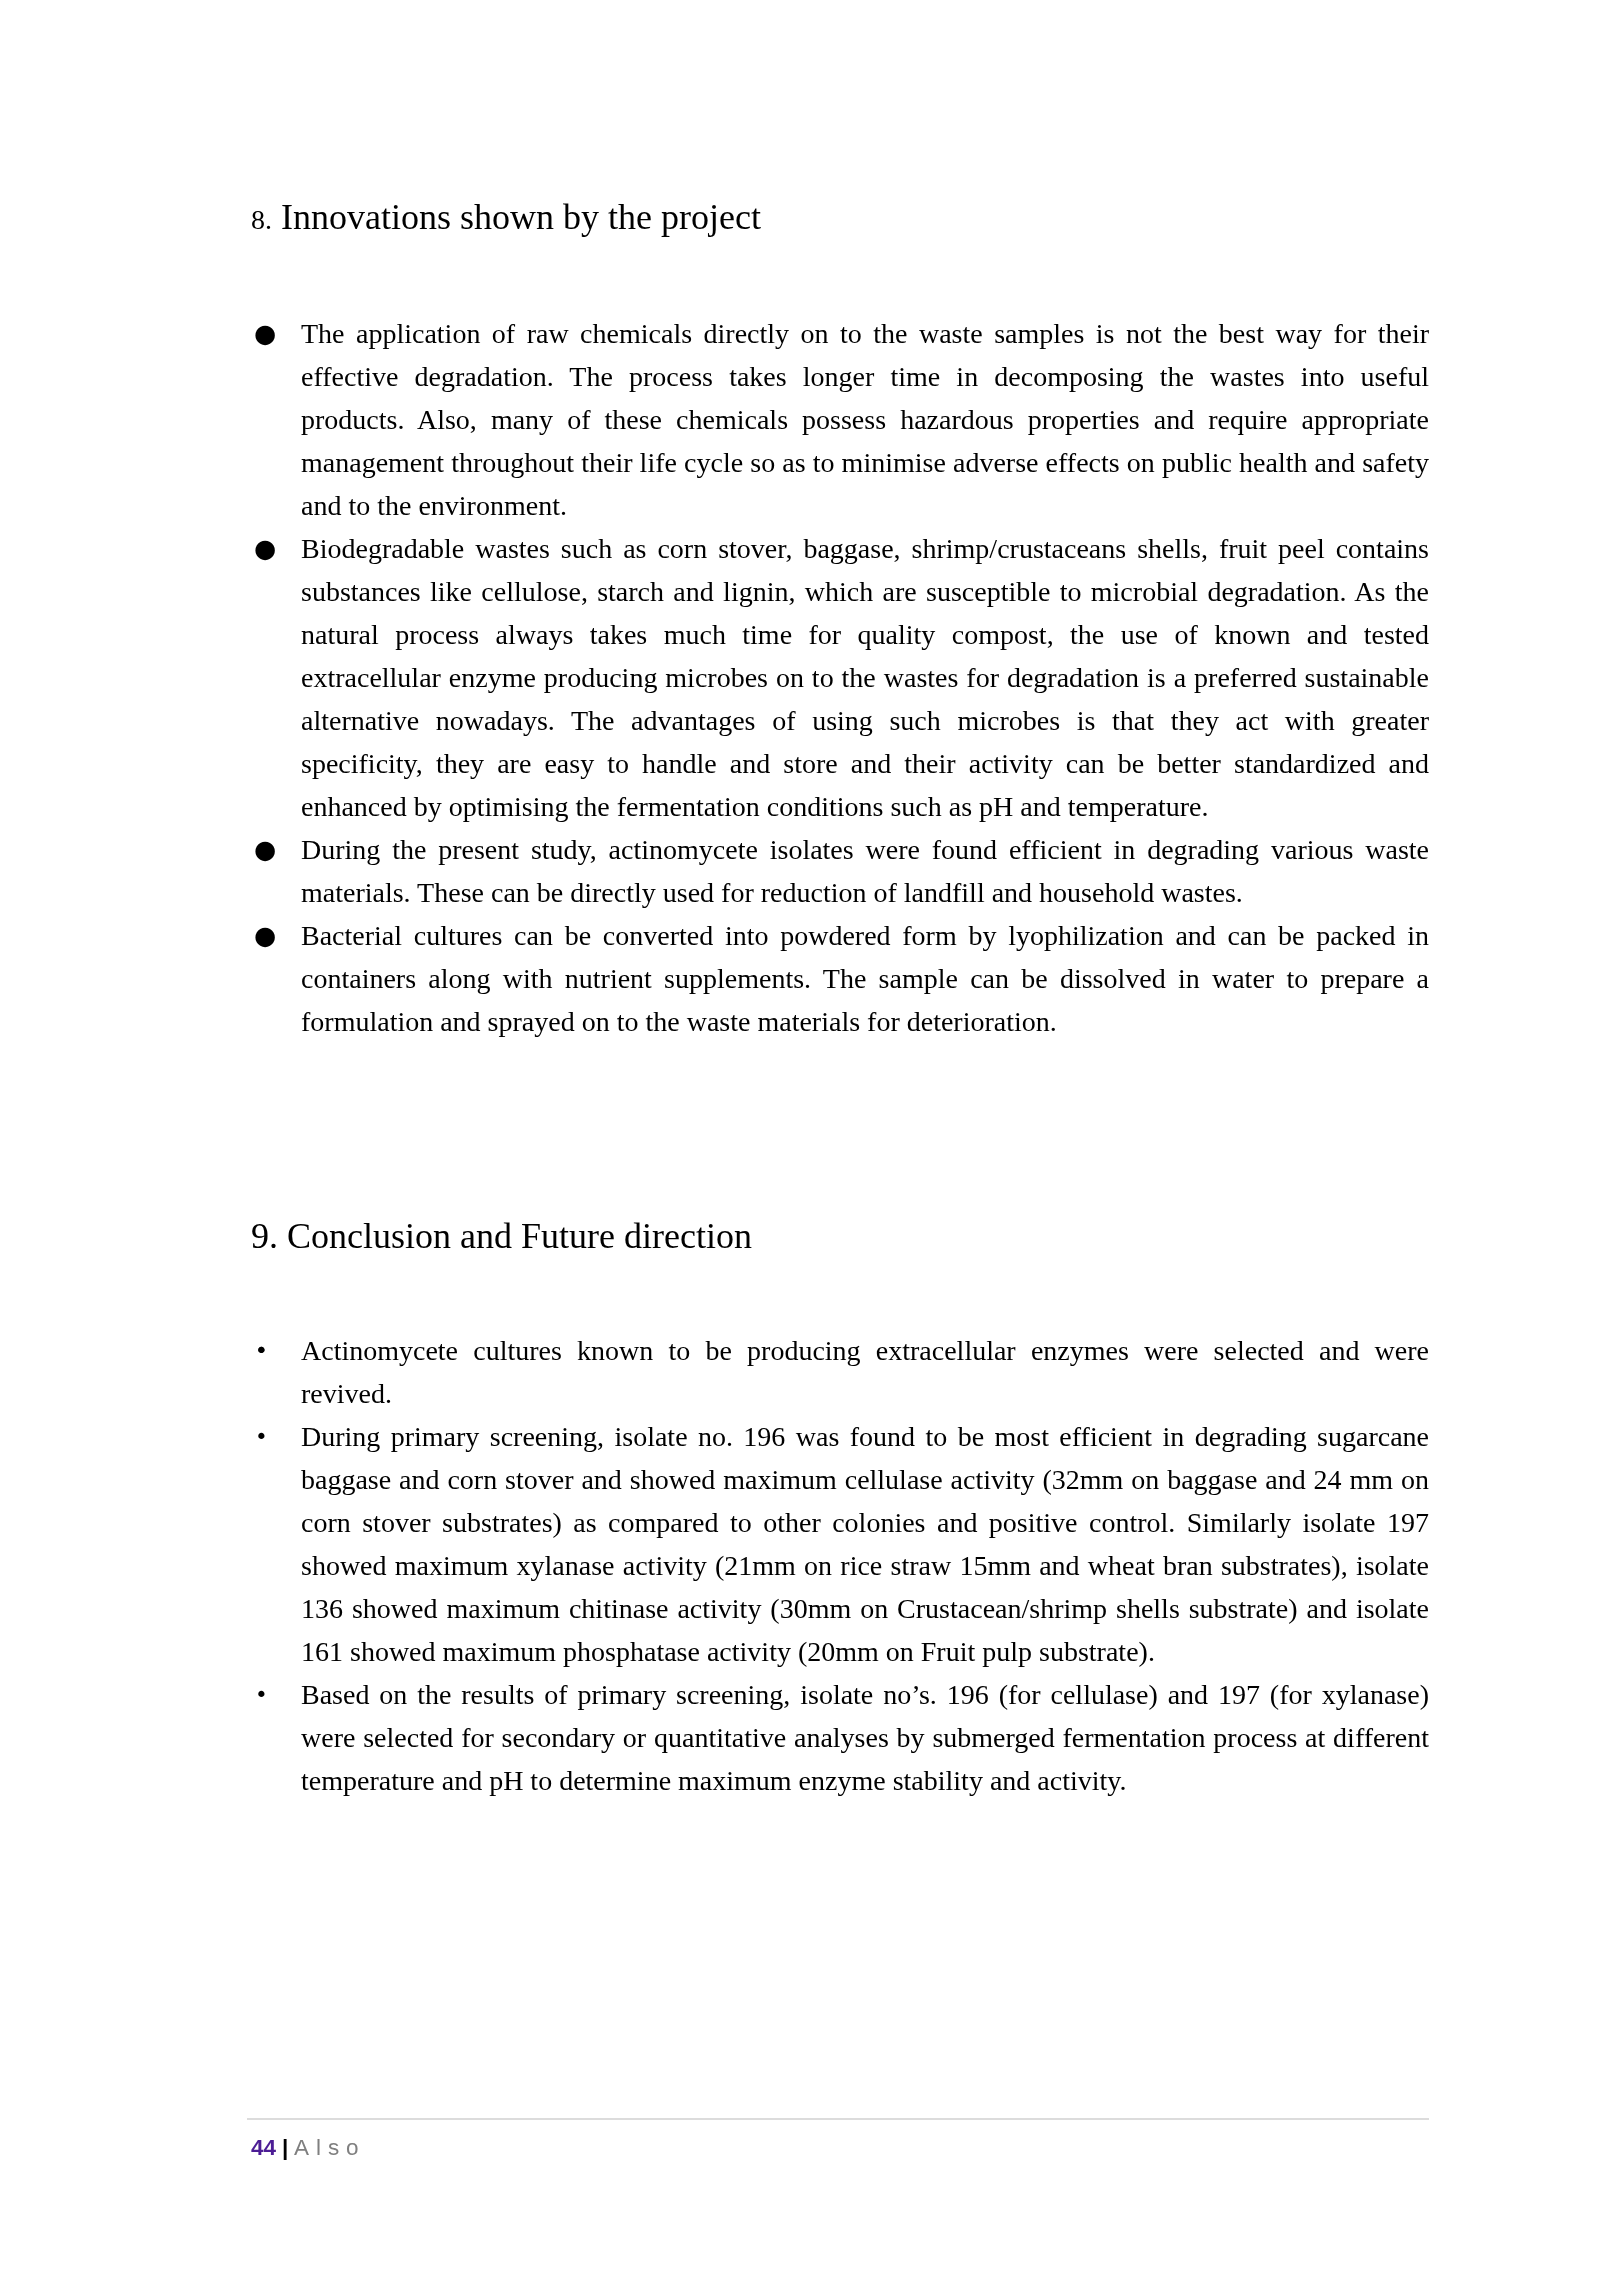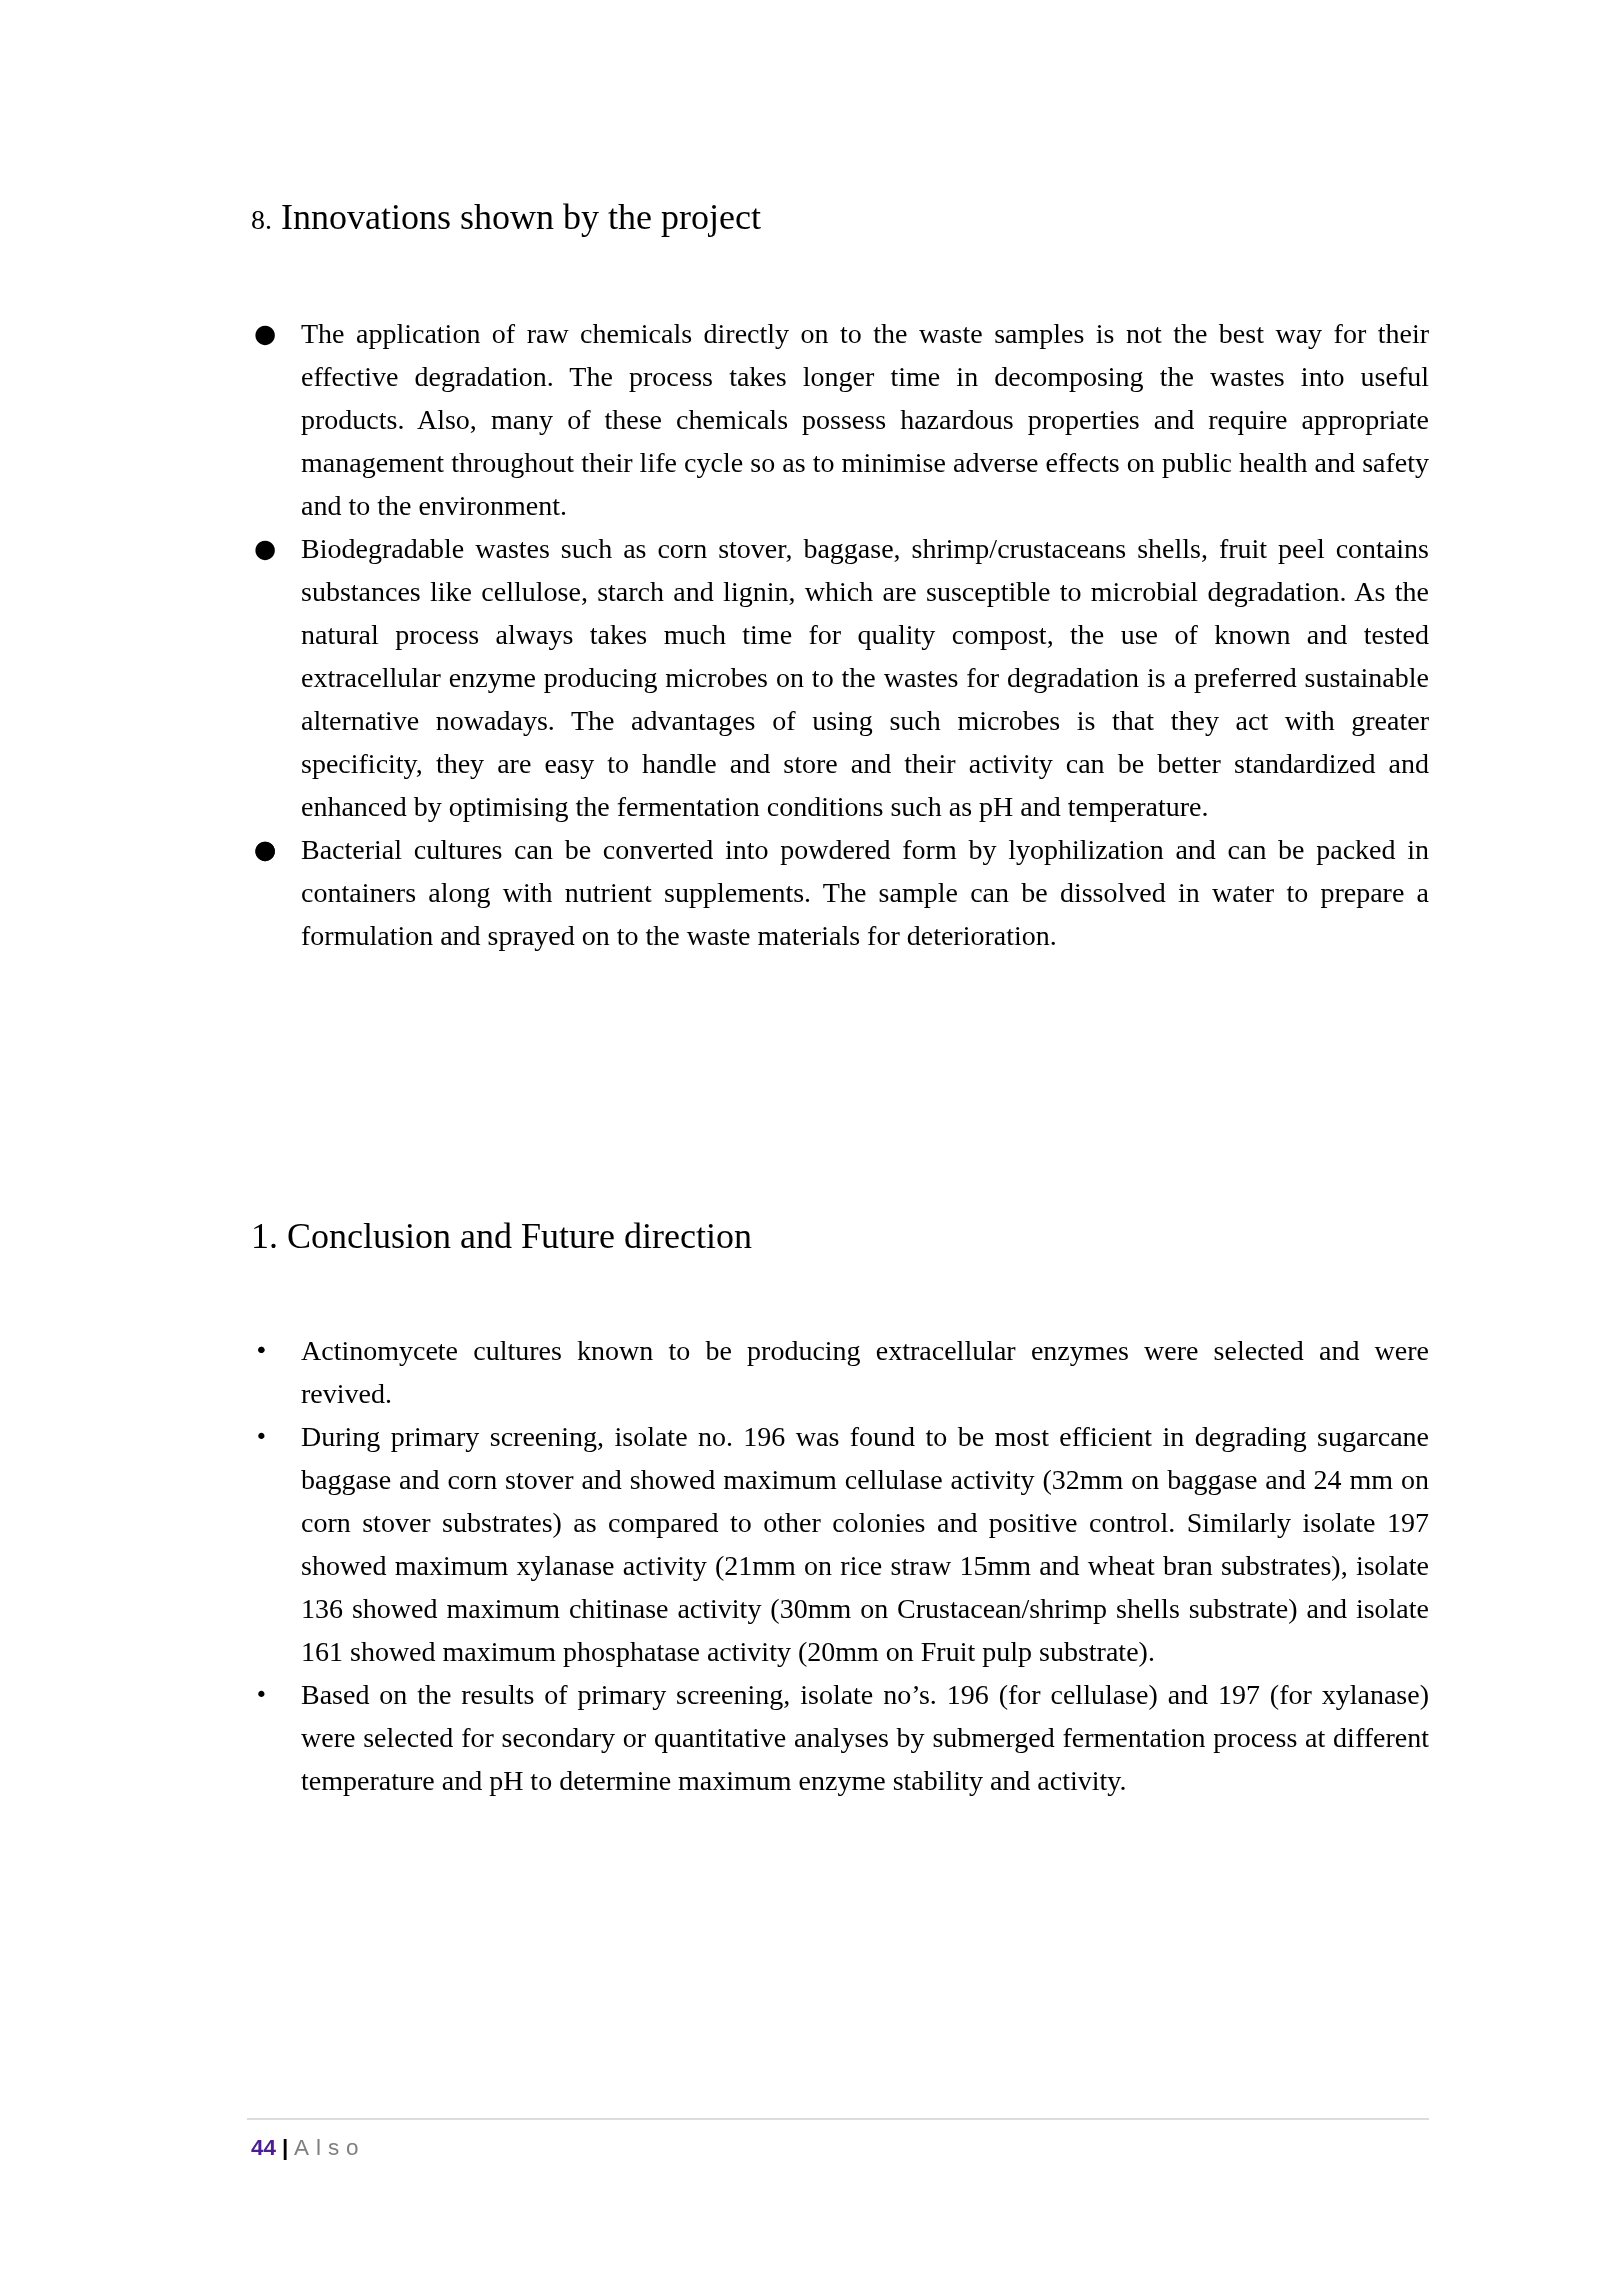--- a/index.html
+++ b/index.html
@@ -106,25 +106,25 @@
 </head>
 <body>
 
 <div class="page">
 
   <h2 class="heading" id="h8"><span class="num-small">8.</span> <span>Innovations shown by the project</span></h2>
 
   <ul class="list" id="list8">
     <li><span class="bullet big">●</span><span>The application of raw chemicals directly on to the waste samples is not the best way for their effective degradation. The process takes longer time in decomposing the wastes into useful products. Also, many of these chemicals possess hazardous properties and require appropriate management throughout their life cycle so as to minimise adverse effects on public health and safety and to the environment.</span></li>
     <li><span class="bullet big">●</span><span>Biodegradable wastes such as corn stover, baggase, shrimp/crustaceans shells, fruit peel contains substances like cellulose, starch and lignin, which are susceptible to microbial degradation. As the natural process always takes much time for quality compost, the use of known and tested extracellular enzyme producing microbes on to the wastes for degradation is a preferred sustainable alternative nowadays. The advantages of using such microbes is that they act with greater specificity, they are easy to handle and store and their activity can be better standardized and enhanced by optimising the fermentation conditions such as pH and temperature.</span></li>
-    <li><span class="bullet big">●</span></li>
+    <li><span class="bullet big">●</span><span>During the present study, actinomycete isolates were found efficient in degrading various waste materials. These can be directly used for reduction of landfill and household wastes.</span></li>
     <li><span class="bullet big">●</span><span>Bacterial cultures can be converted into powdered form by lyophilization and can be packed in containers along with nutrient supplements. The sample can be dissolved in water to prepare a formulation and sprayed on to the waste materials for deterioration.</span></li>
   </ul>
 
-  <h2 class="heading" id="h9">1. Conclusion and Future direction</h2>
+  <h2 class="heading" id="h9">9. Conclusion and Future direction</h2>
 
   <ul class="list" id="list9">
     <li><span class="bullet small">•</span></li>
     <li><span class="bullet small">•</span><span>Actinomycete cultures known to be producing extracellular enzymes were selected and were revived.</span></li>
     <li><span class="bullet small">•</span><span>During primary screening, isolate no. 196 was found to be most efficient in degrading sugarcane baggase and corn stover and showed maximum cellulase activity (32mm on baggase and 24 mm on corn stover substrates) as compared to other colonies and positive control. Similarly isolate 197 showed maximum xylanase activity (21mm on rice straw 15mm and wheat bran substrates), isolate 136 showed maximum chitinase activity (30mm on Crustacean/shrimp shells substrate) and isolate 161 showed maximum phosphatase activity (20mm on Fruit pulp substrate).</span></li>
     <li><span class="bullet small">•</span><span>Based on the results of primary screening, isolate no’s. 196 (for cellulase) and 197 (for xylanase) were selected for secondary or quantitative analyses by submerged fermentation process at different temperature and pH to determine maximum enzyme stability and activity.</span></li>
   </ul>
 
   <div class="footer-rule"></div>
   <div class="footer">

